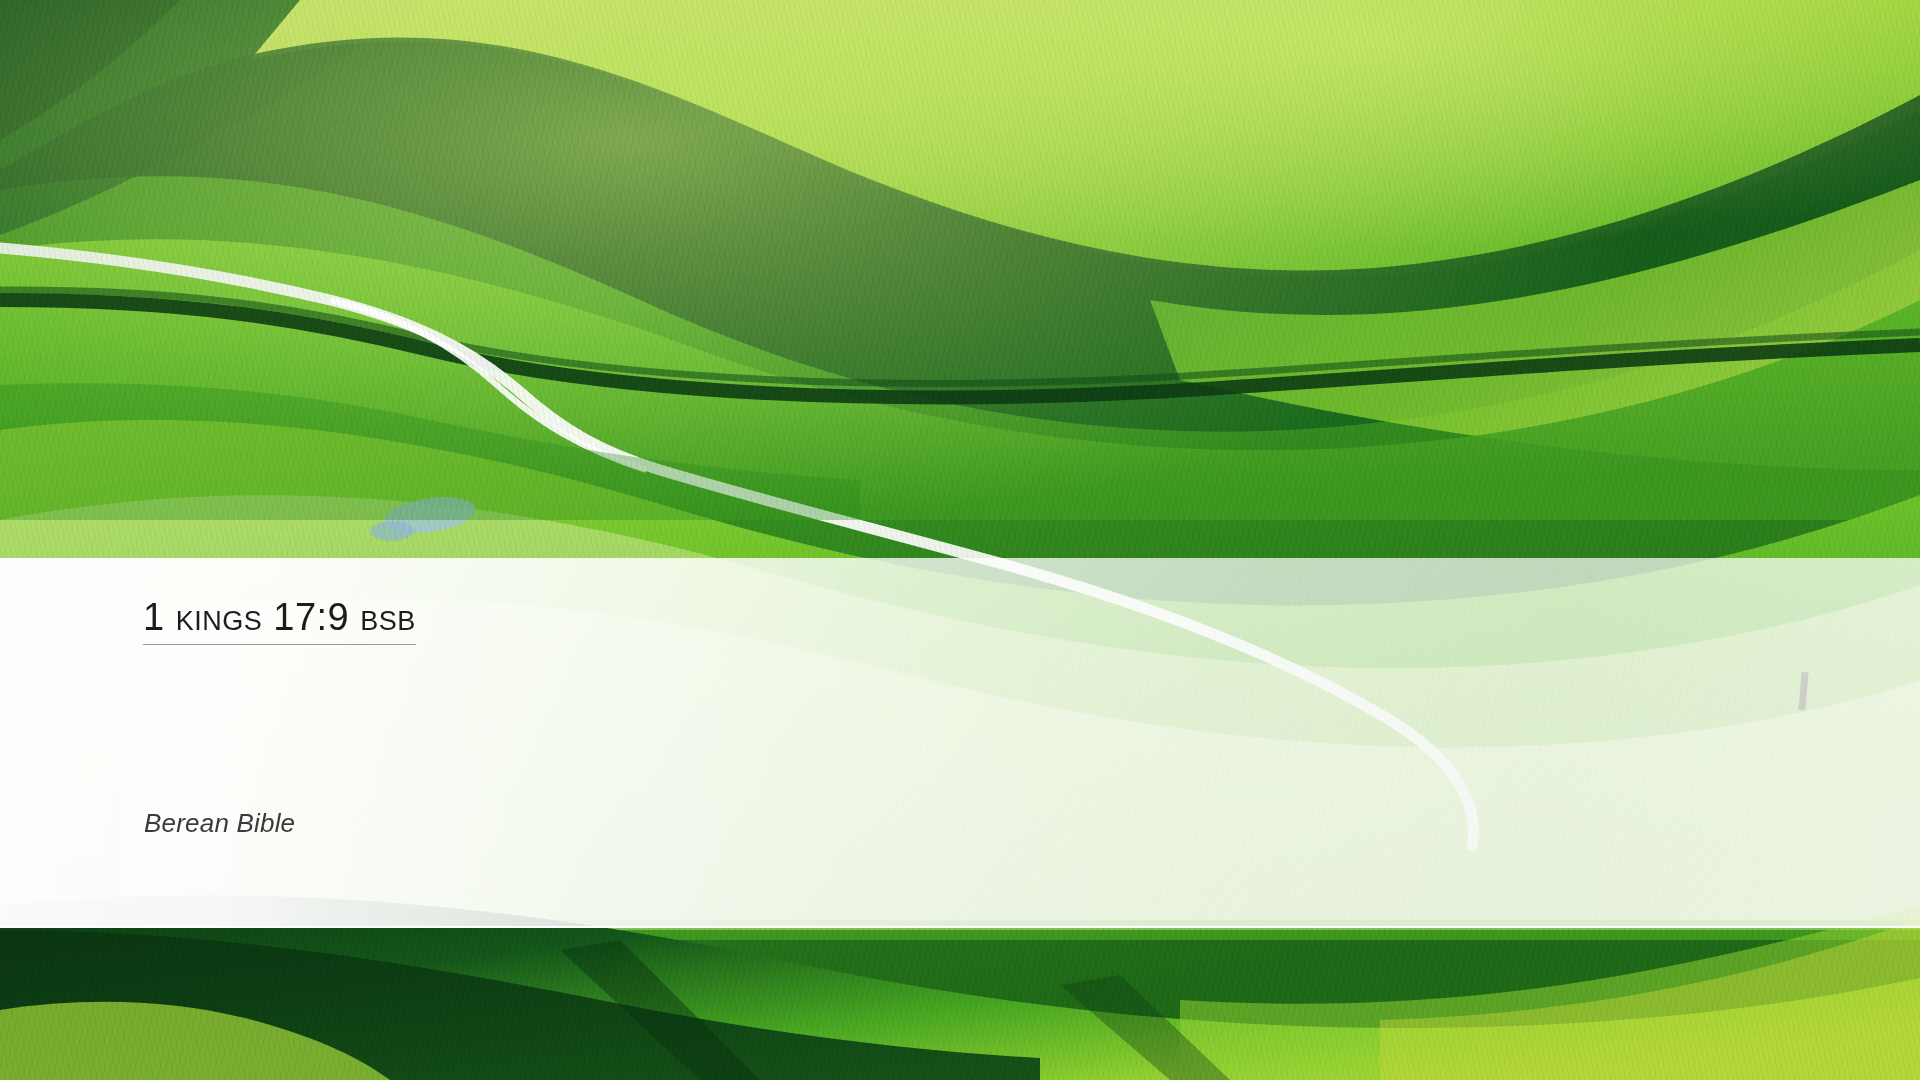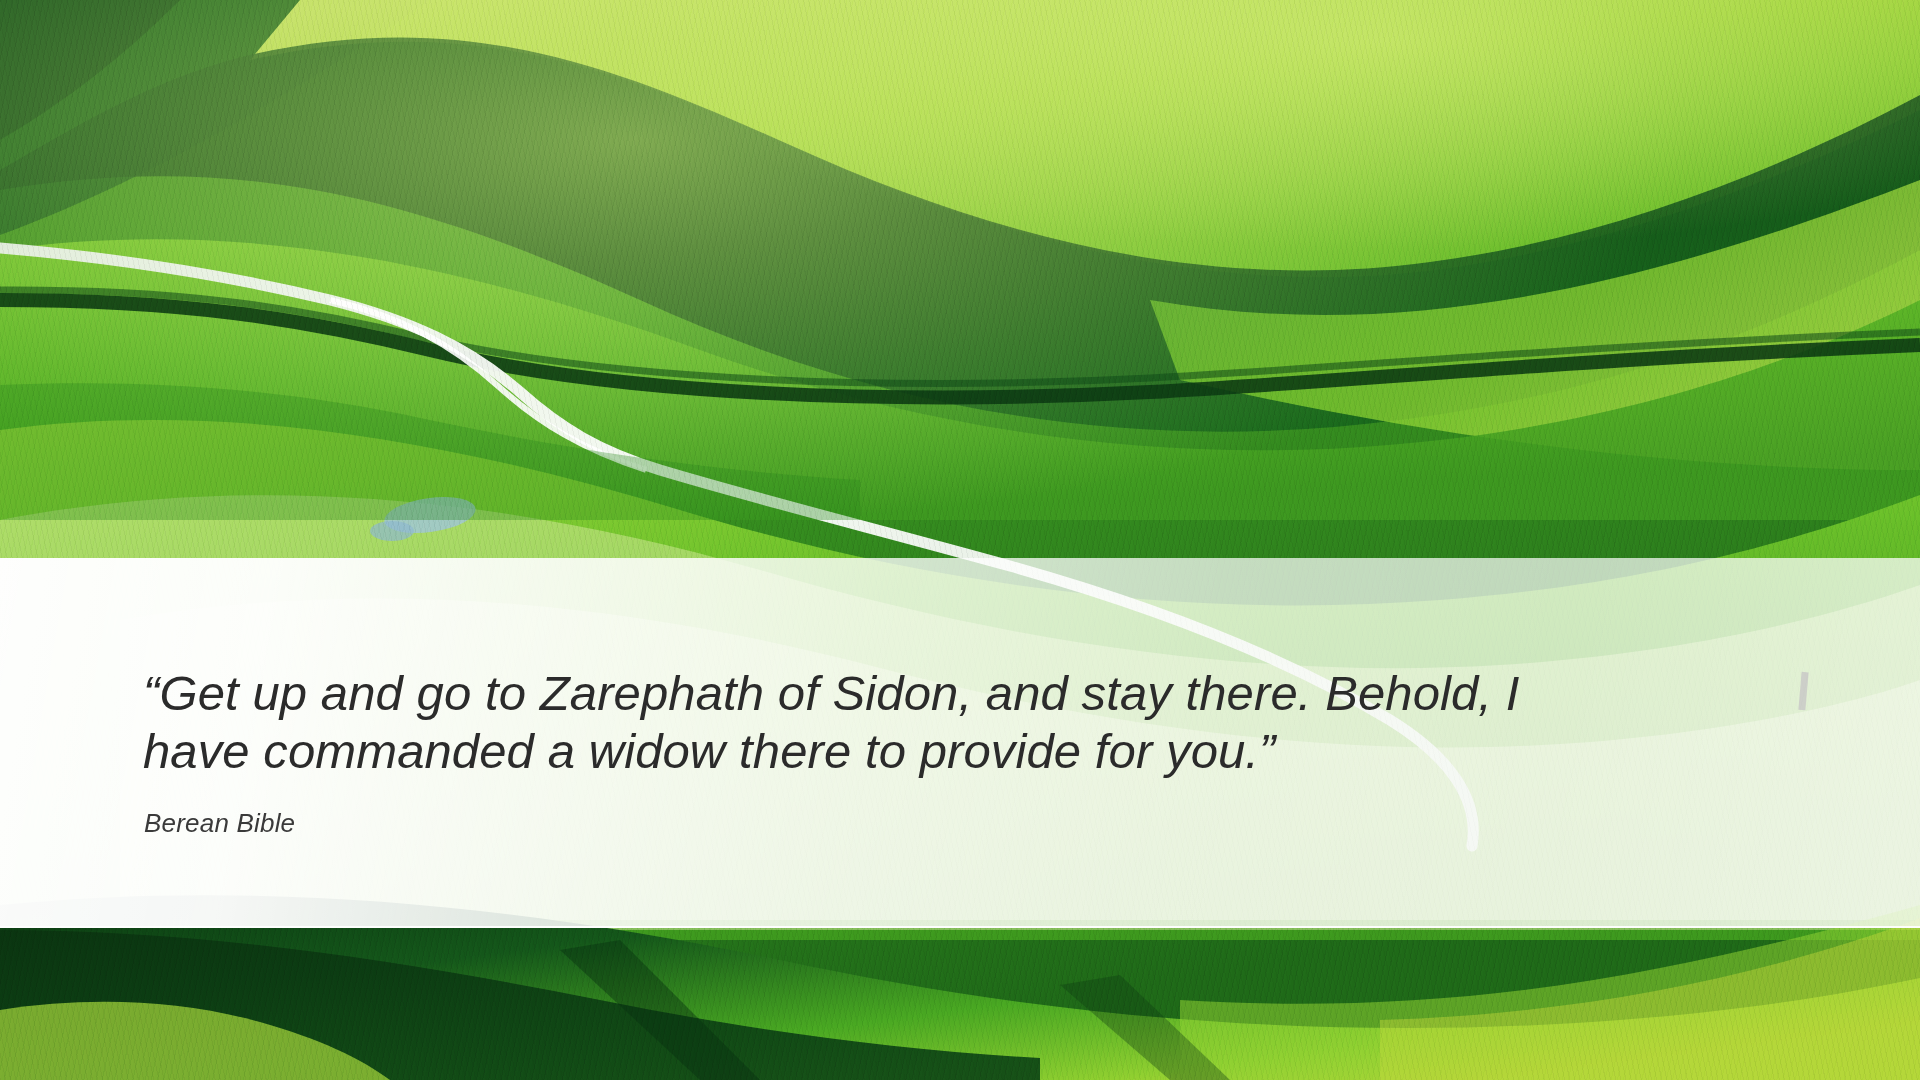--- a/index.html
+++ b/index.html
@@ -252,21 +252,23 @@
 
       <rect x="1800" y="672" width="7" height="38" fill="#3b3b33" opacity="0.85" transform="rotate(5 1803 691)"></rect>
     </svg>
     <div class="grain"></div>
     <div class="grain2"></div>
   </div>
 
   <div class="overlay-panel">
     <div class="overlay-inner">
 
-
-      <div class="quote">“Get up and go to Zarephath of Sidon, and stay there. Behold, I have commanded a widow there to provide for you.”</div>
+      <div class="ref-wrap">
+        <span class="reference">1 Kings 17:9 BSB</span>
+      </div>
+
 
       <div class="attribution">Berean Bible</div>
 
     </div>
   </div>
 
 </div>
 
 </body></html>

